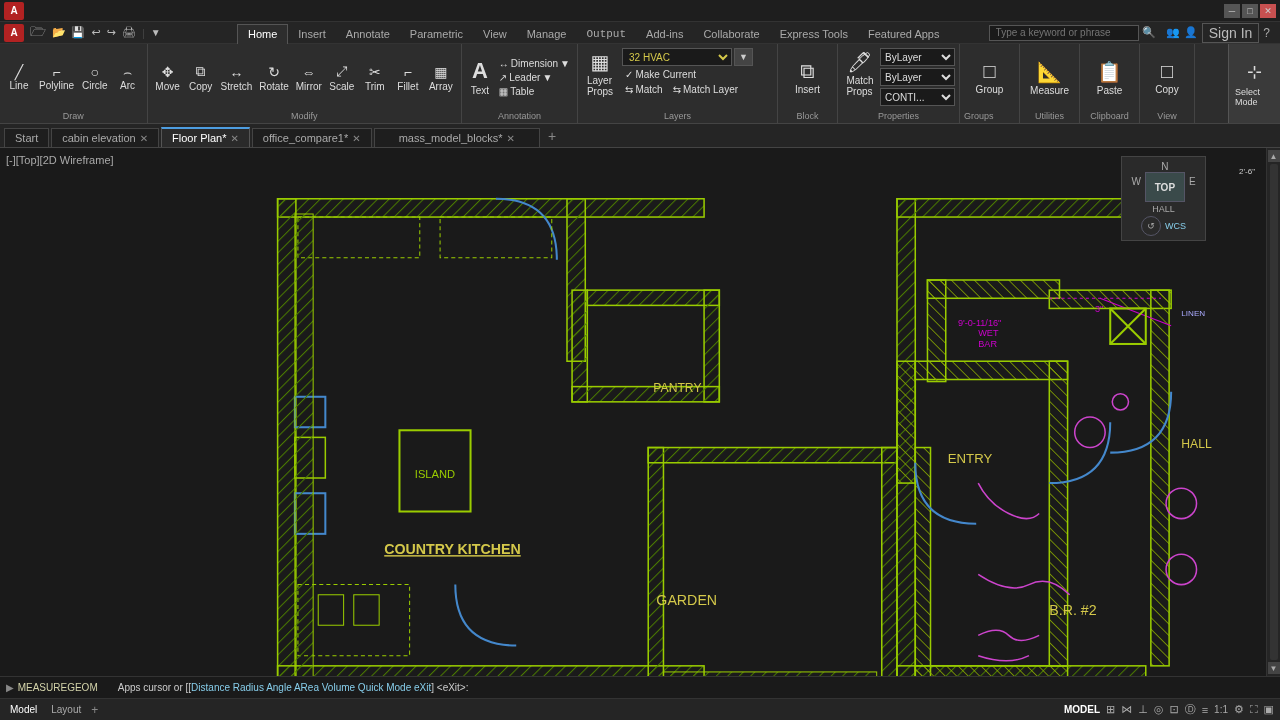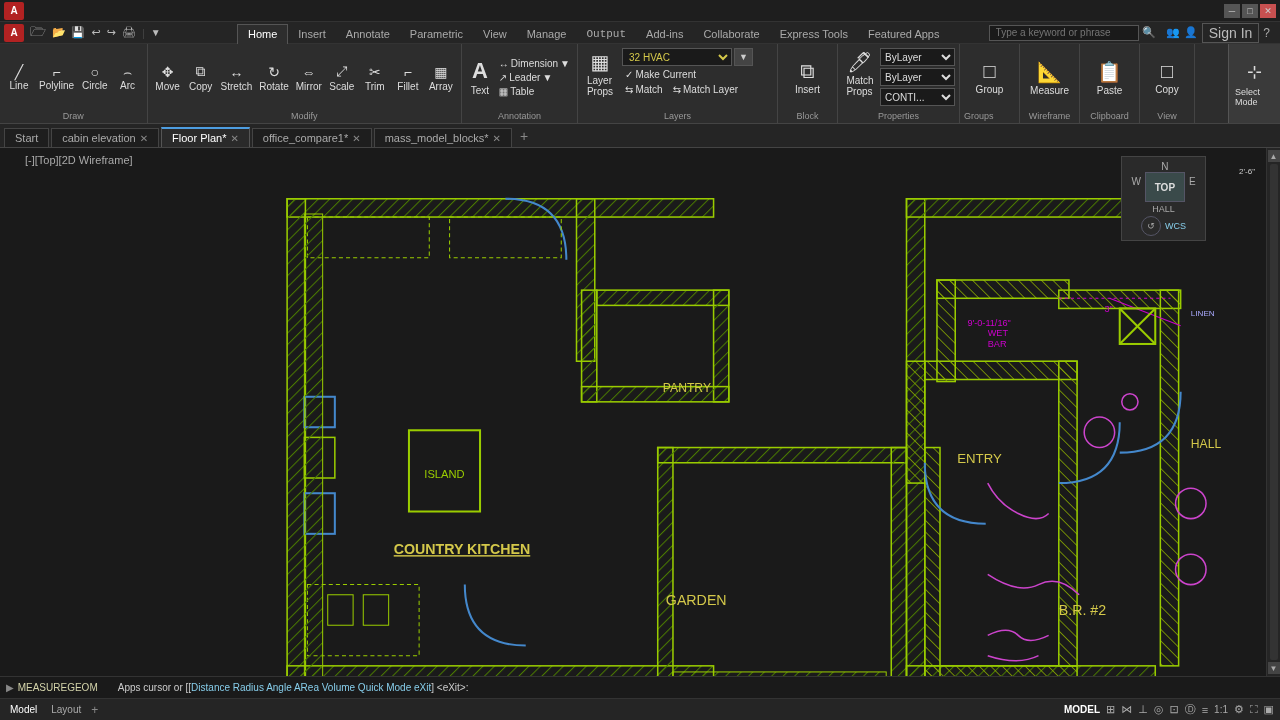--- a/index.html
+++ b/index.html
@@ -239,21 +239,21 @@
       <div style="font-size:9px;color:#999;padding-top:2px;">Groups</div>
     </div>
 
     <div style="display:flex;flex-direction:column;border-right:1px solid #444;padding:2px 4px;min-width:60px;">
       <div style="display:flex;gap:2px;flex:1;align-items:center;justify-content:center;">
         <div style="display:flex;flex-direction:column;align-items:center;cursor:pointer;padding:2px 3px;font-size:10px;color:#ddd;gap:1px;">
           <div style="font-size:20px;">📐</div>
             <div>Measure</div>
         </div>
       </div>
-      <div style="font-size:9px;color:#999;text-align:center;padding-top:2px;">Wireframe</div>
+      <div style="font-size:9px;color:#999;text-align:center;padding-top:2px;">Utilities</div>
     </div>
 
     <div style="display:flex;flex-direction:column;border-right:1px solid #444;padding:2px 4px;min-width:60px;">
       <div style="display:flex;gap:2px;flex:1;align-items:center;justify-content:center;">
         <div style="display:flex;flex-direction:column;align-items:center;cursor:pointer;padding:2px 3px;font-size:10px;color:#ddd;gap:1px;">
           <div style="font-size:20px;">📋</div>
             <div>Paste</div>
         </div>
       </div>
       <div style="font-size:9px;color:#999;text-align:center;padding-top:2px;">Clipboard</div>
@@ -273,27 +273,27 @@
       <div style="font-size:18px;">⊹</div>
       <div>Select Mode</div>
     </div>
   </div>
 
   <div id="tabs-bar" style="height:24px;background:#252525;display:flex;align-items:flex-end;padding-left:4px;border-bottom:1px solid #444;">
     <div style="padding:3px 10px;font-size:11px;color:#aaa;cursor:pointer;border:1px solid #444;border-bottom:none;margin-right:2px;background:#1e1e1e;display:flex;align-items:center;gap:4px;">Start</div>
     <div style="padding:3px 10px;font-size:11px;color:#aaa;cursor:pointer;border:1px solid #444;border-bottom:none;margin-right:2px;background:#1e1e1e;display:flex;align-items:center;gap:4px;">cabin elevation<span style="font-size:10px;color:#888;">✕</span></div>
     <div style="padding:3px 10px;font-size:11px;color:#fff;cursor:pointer;border:1px solid #555;border-bottom:none;border-top:2px solid #4d9de0;margin-right:2px;background:#2a2a2a;display:flex;align-items:flex-end;gap:4px;">Floor Plan*<span style="font-size:10px;color:#888;">✕</span></div>
     <div style="padding:3px 10px;font-size:11px;color:#aaa;cursor:pointer;border:1px solid #444;border-bottom:none;margin-right:2px;background:#1e1e1e;display:flex;align-items:center;gap:4px;">office_compare1*<span style="font-size:10px;color:#888;">✕</span></div>
-    <div style="padding:3px 10px;font-size:11px;color:#aaa;cursor:pointer;border:1px solid #444;border-bottom:none;margin-right:2px;background:#1e1e1e;display:flex;align-items:center;gap:4px;">mass_model_blocks*<span style="font-size:10px;color:#888;">✕</span></div>
+    <div style="padding:3px 24px;font-size:11px;color:#aaa;cursor:pointer;border:1px solid #444;border-bottom:none;margin-right:2px;background:#1e1e1e;display:flex;align-items:center;gap:4px;">mass_model_blocks*<span style="font-size:10px;color:#888;">✕</span></div>
     <div style="padding:3px 6px;color:#888;cursor:pointer;font-size:14px;">+</div>
   </div>
 
   <div style="display:flex;flex:1;overflow:hidden;">
 
-    <div style="flex:1;background:#1a1a1a;position:relative;overflow:hidden;margin-left:19px;">
+    <div style="flex:1;background:#1a1a1a;position:relative;overflow:hidden;">
 
       <div style="position:absolute;top:6px;left:6px;color:#aaa;font-size:11px;z-index:10;">[-][Top][2D Wireframe]</div>
 
       <svg style="width:100%;height:100%;position:absolute;top:0;left:0;" viewBox="0 0 1060 520">
 
         <rect width="1060" height="520" fill="#1a1a1a"></rect>
 
         <defs>
           <pattern id="hatch" patternUnits="userSpaceOnUse" width="8" height="8" patternTransform="rotate(45)">
             <line x1="0" y1="0" x2="0" y2="8" stroke="#4a7a00" stroke-width="2"></line>

